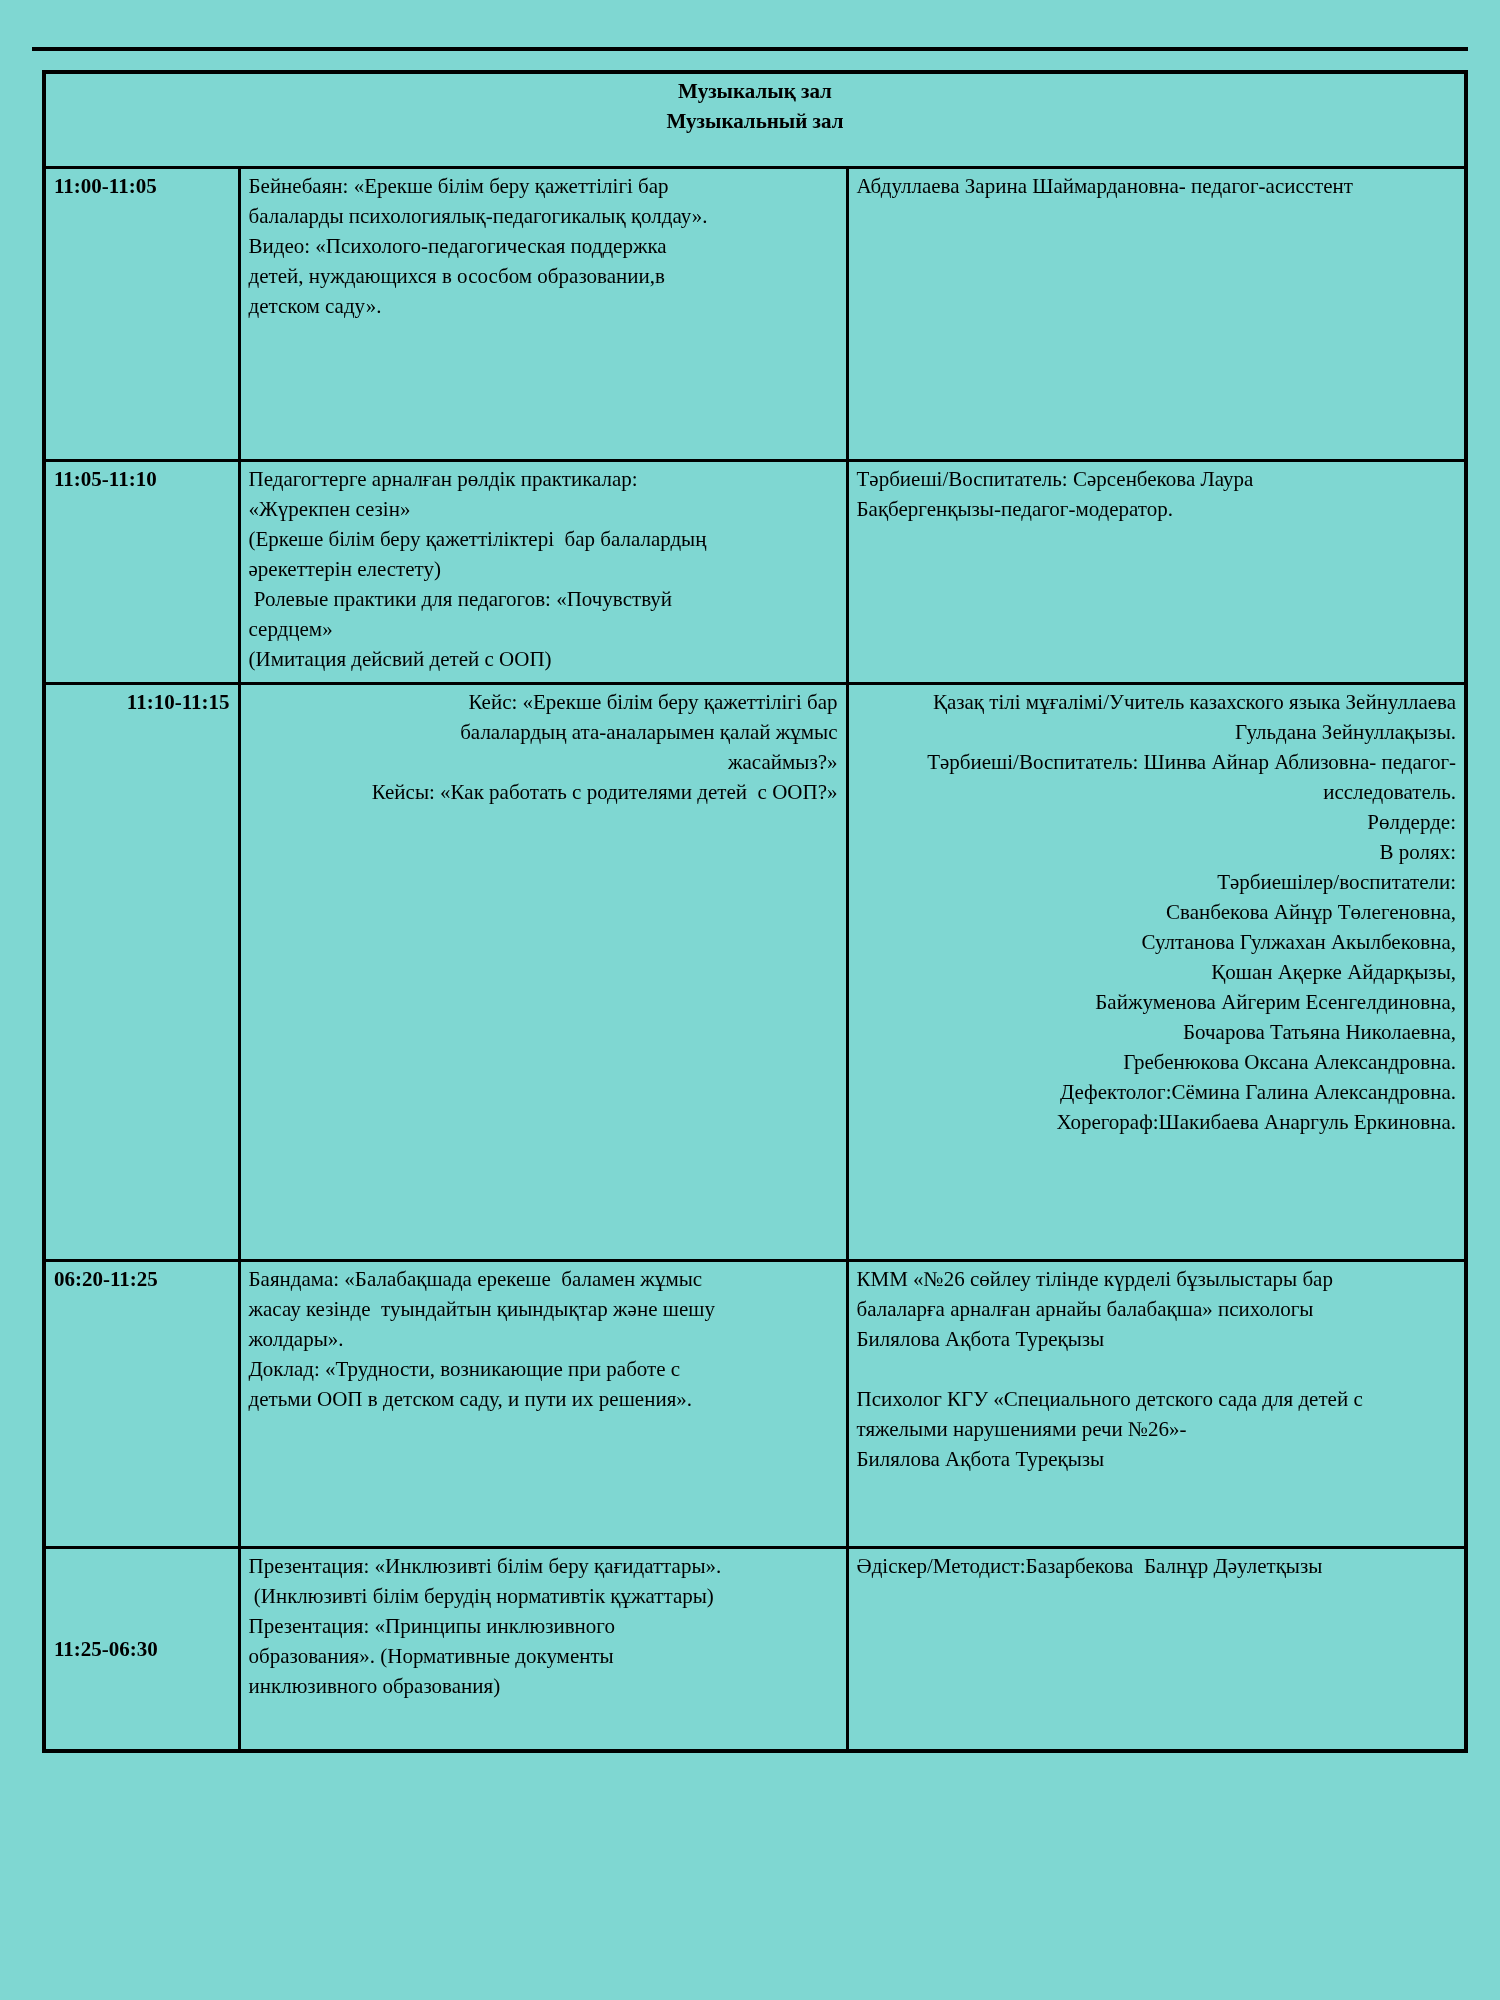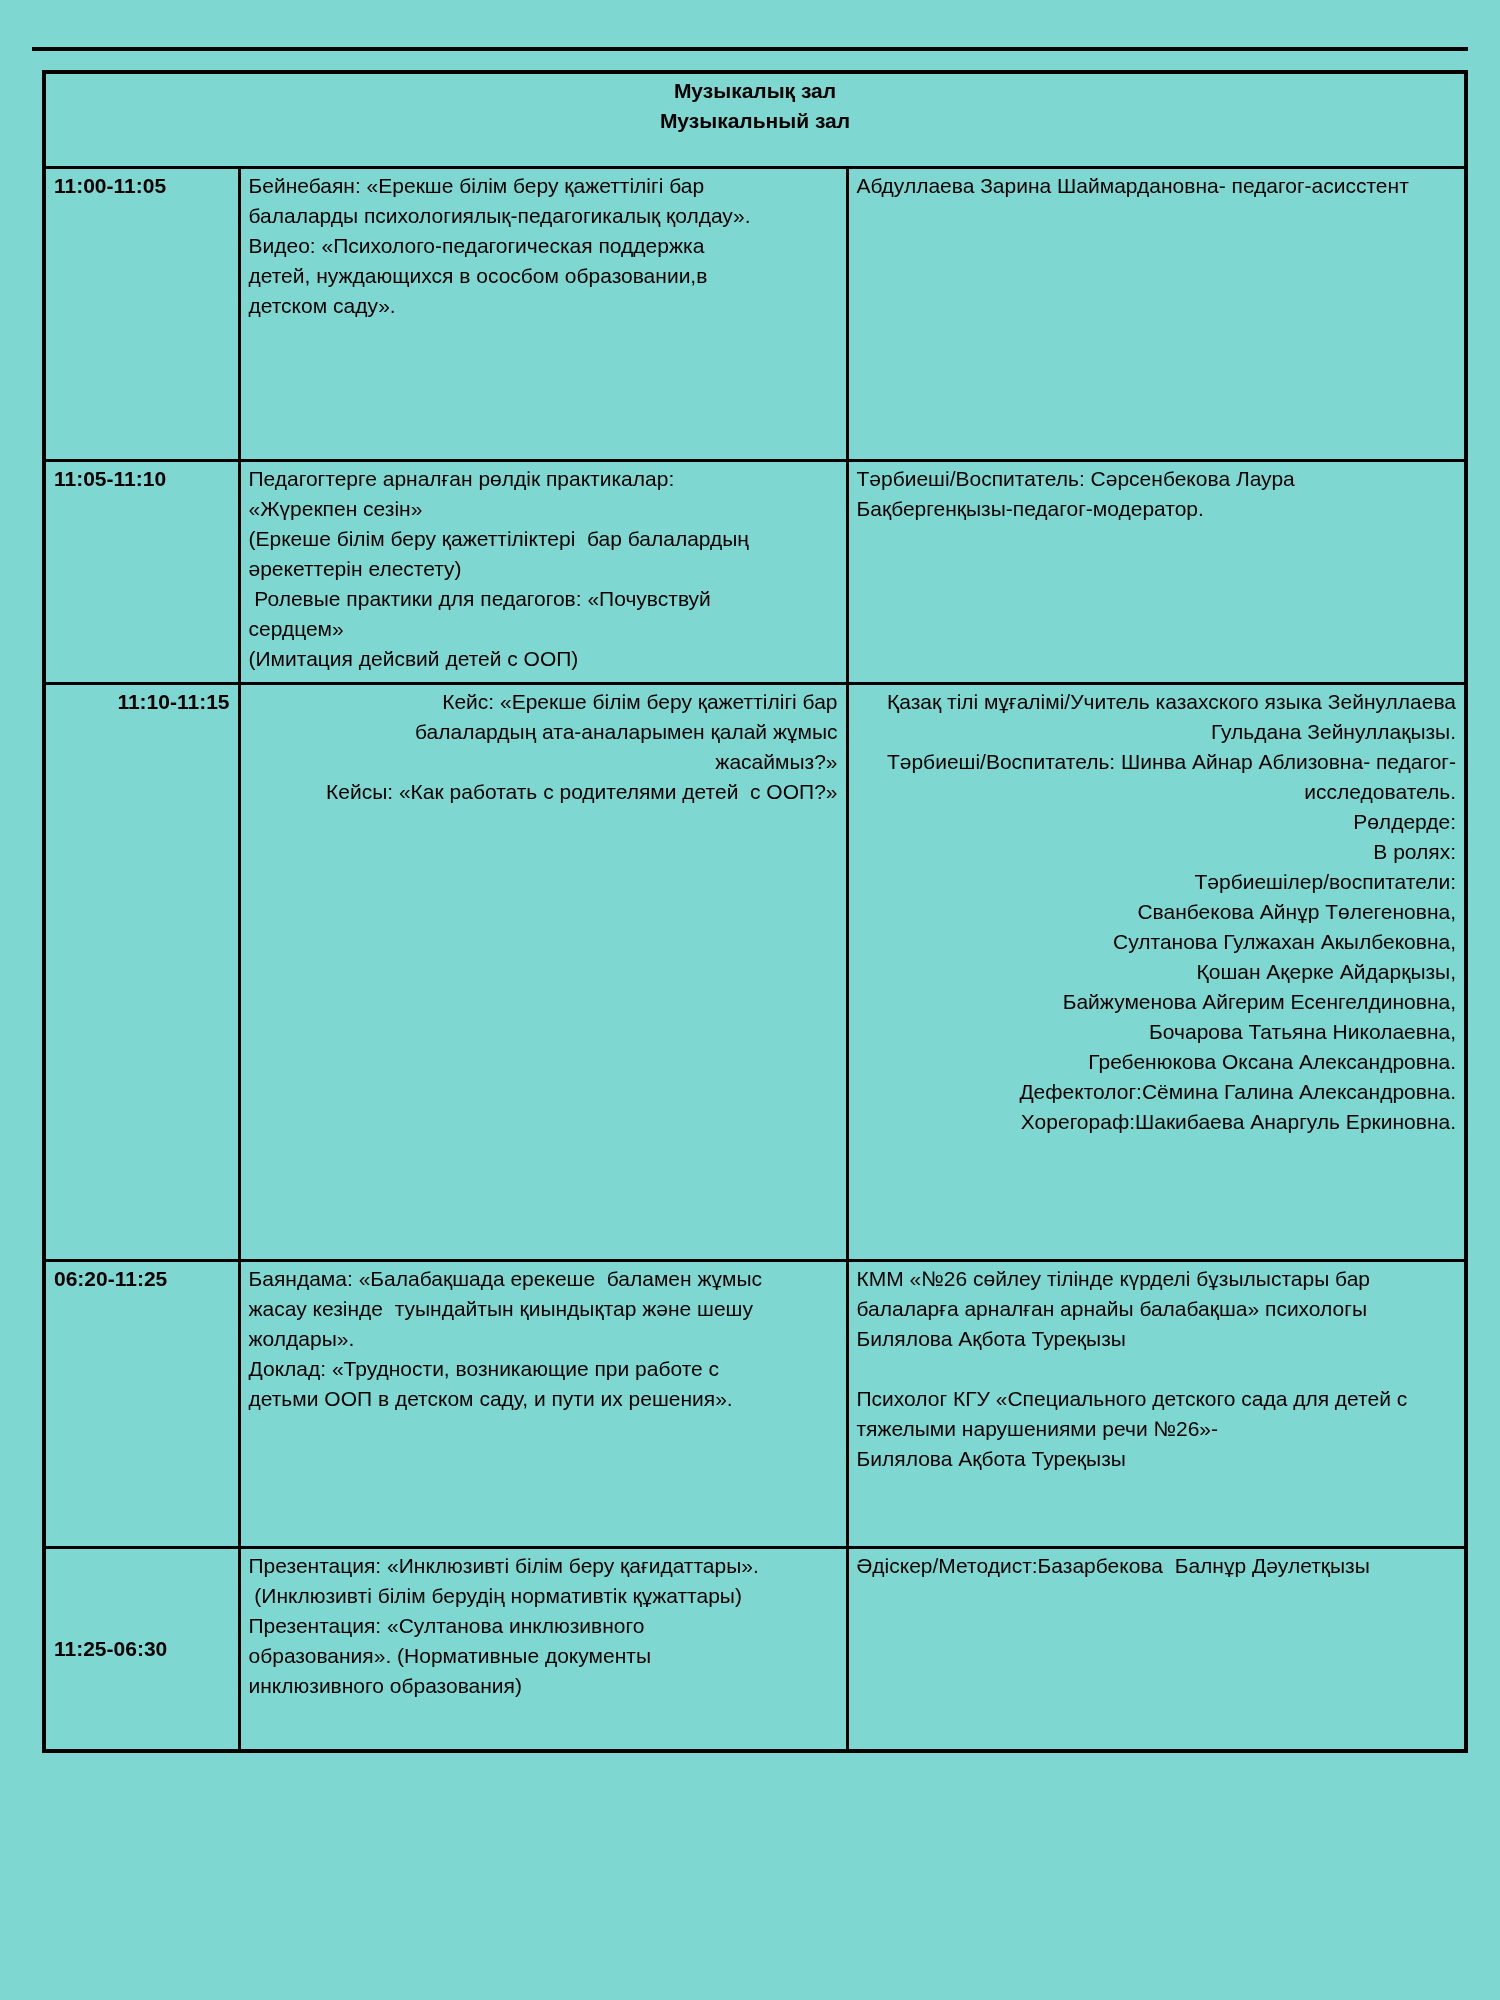--- a/index.html
+++ b/index.html
@@ -1,21 +1,21 @@
 <!DOCTYPE html>
 <html><head>
 <meta charset="utf-8">
 <style>
   html,body{margin:0;padding:0;}
   .page{
     position:relative;
     width:1500px;
     height:2000px;
     background:#7fd7d2;
-    font-family:Liberation Sans, sans-serif;
+    font-family:Liberation Serif, serif;
     color:#000;
     overflow:hidden;
   }
   .top-rule{
     position:absolute;
     left:32px; top:47px;
     width:1436px; height:4px;
     background:#000;
   }
   table.schedule{
@@ -130,21 +130,21 @@
 
 Психолог КГУ «Специального детского сада для детей с
 тяжелыми нарушениями речи №26»-
 Билялова Ақбота Туреқызы</td>
     </tr>
 
     <tr class="rh5">
       <td class="time-cell vmid">11:25-06:30</td>
       <td>Презентация: «Инклюзивті білім беру қағидаттары».
  (Инклюзивті білім берудің нормативтік құжаттары)
-Презентация: «Султанова инклюзивного
+Презентация: «Принципы инклюзивного
 образования». (Нормативные документы
 инклюзивного образования)</td>
       <td>Әдіскер/Методист:Базарбекова  Балнұр Дәулетқызы</td>
     </tr>
 
 
   </tbody>
     </table>
 </div>
 

